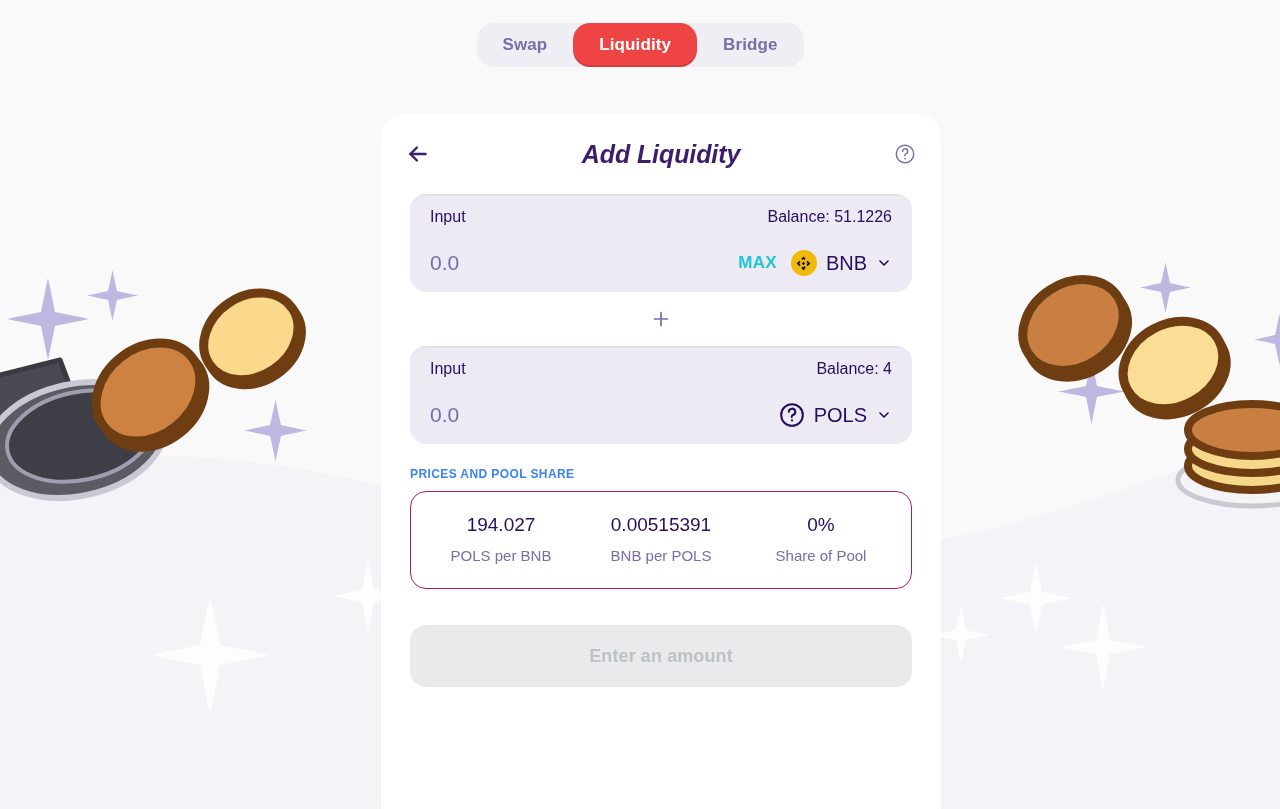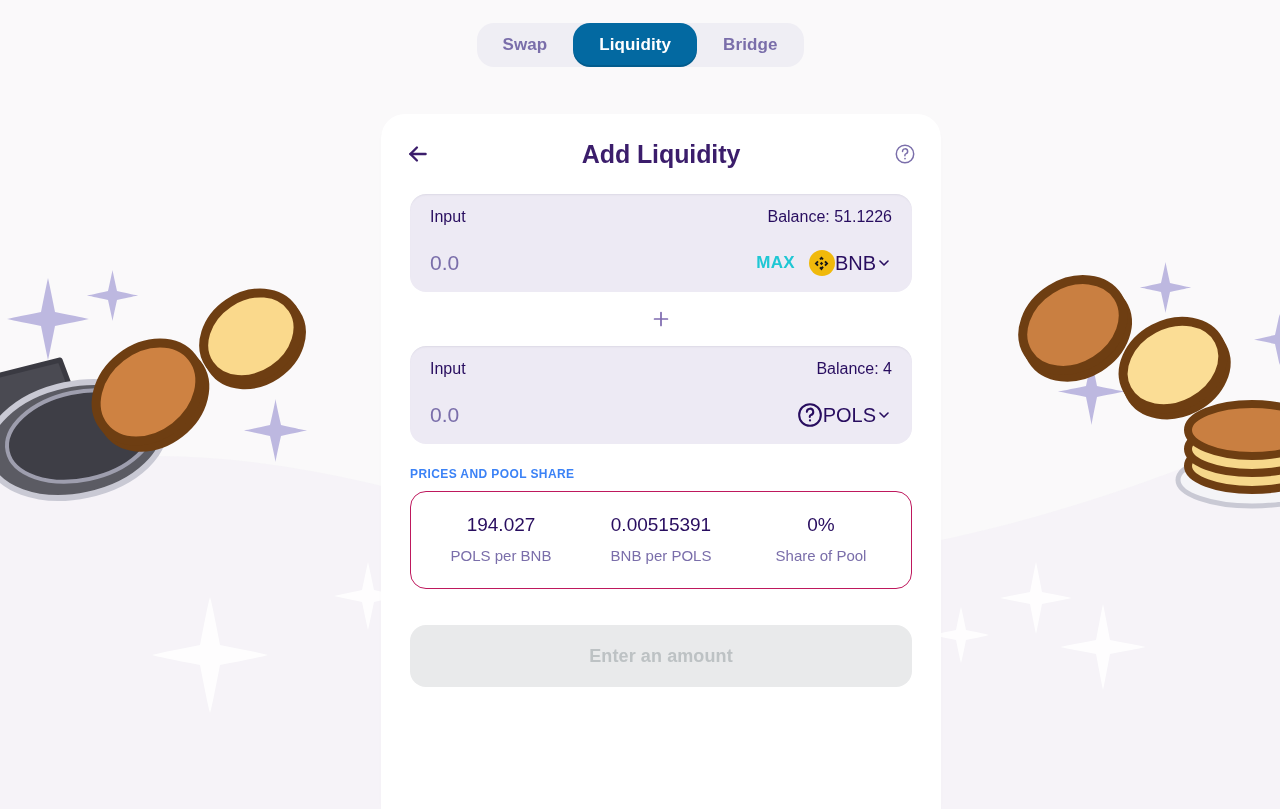--- a/index.html
+++ b/index.html
@@ -52,21 +52,21 @@
     padding: 0 26px;
     height: 44px;
     line-height: 44px;
     border-radius: 17px;
     cursor: pointer;
     user-select: none;
     white-space: nowrap;
     letter-spacing: 0.1px;
   }
   .tab.active {
-    background: #0369a1;
+    background: #ef4444;
     color: #FFFFFF;
     box-shadow: inset 0 -2px 0 rgba(0,0,0,0.12);
   }
 
   
   .card {
     position: absolute;
     left: 381px;
     top: 114px;
     width: 560px;
@@ -77,20 +77,21 @@
     z-index: 3;
     padding-bottom: 30px;
   }
 
   .card-header {
     position: relative;
     height: 80px;
     display: flex;
     align-items: center;
     justify-content: center;
+    font-style: italic;
   }
   .back-arrow {
     position: absolute;
     left: 23px;
     top: 50%;
     transform: translateY(-50%);
     width: 28px;
     height: 28px;
     cursor: pointer;
     display: flex;
@@ -171,20 +172,21 @@
     font-size: 17px;
     font-weight: bold;
     color: #1FC7D4;
     cursor: pointer;
     letter-spacing: 0.3px;
     padding: 0;
   }
   .token-select {
     display: flex;
     align-items: center;
+    gap: 9px;
     cursor: pointer;
     user-select: none;
   }
   .token-symbol {
     font-size: 20px;
     color: #280D5F;
     font-weight: normal;
   }
   .bnb-icon {
     width: 26px; height: 26px;

